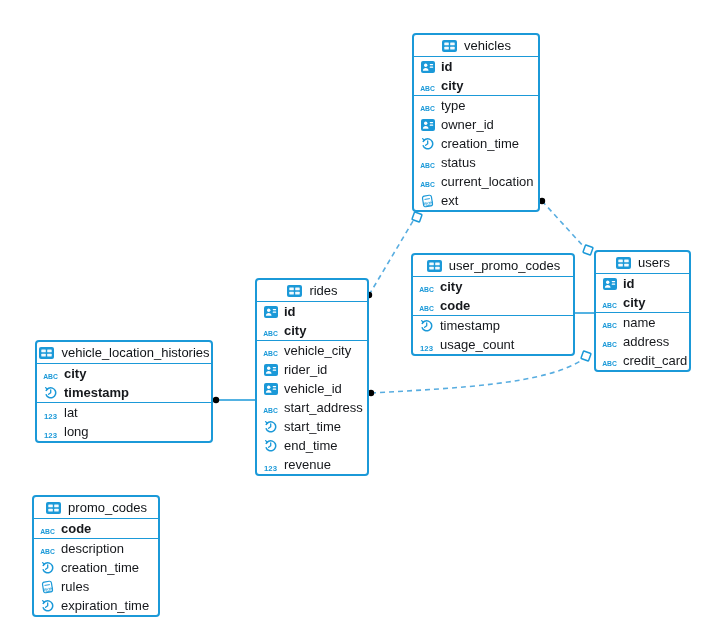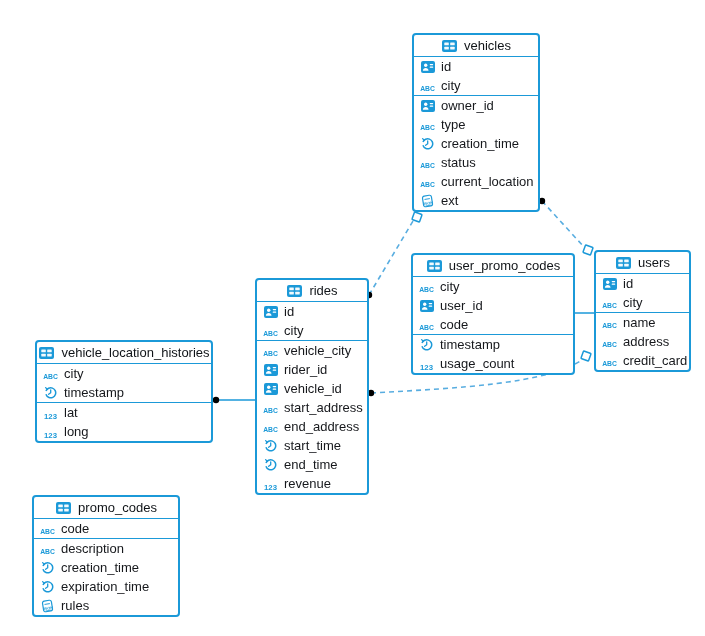--- a/index.html
+++ b/index.html
@@ -5,21 +5,21 @@
   html,body{margin:0;padding:0;background:#fff;}
   body{font-family:"Liberation Sans", sans-serif; -webkit-font-smoothing:antialiased;}
   #canvas{position:relative;width:705px;height:636px;background:#ffffff;overflow:hidden;}
   #relations{position:absolute;left:0;top:0;width:705px;height:636px;pointer-events:none;}
   .tbl{position:absolute;background:#ffffff;border:2px solid #1b99d8;border-radius:4px;box-sizing:border-box;}
   .thead{height:21px;display:flex;align-items:center;justify-content:center;gap:6px;
          font-size:13px;color:#101418;cursor:default;}
   .section{border-top:1.5px solid #1b99d8;}
   .row{height:19px;display:flex;align-items:center;gap:5px;padding:0 6px 0 5px;
        font-size:13px;color:#16181c;white-space:nowrap;}
-  .row.key .cname{font-weight:400;}
+  .row.key .cname{font-weight:700;}
   .cname{line-height:1;}
   .icon{width:17px;min-width:17px;display:flex;align-items:center;justify-content:center;}
   .txt-ic{font-weight:700;color:#1b99d8;line-height:1;letter-spacing:0;margin-top:8px;}
   .abc{font-size:6.8px;}
   .num{font-size:7.8px;font-weight:600;}
   svg text{font-family:"Liberation Sans", sans-serif;}
 </style>
 </head>
 <body>
 
@@ -79,35 +79,35 @@
           <div class="row key">
             <span class="icon">
               <span class="txt-ic abc">ABC</span>
             </span>
             <span class="cname">city</span>
           </div>
         </div>
         <div class="section">
           <div class="row">
             <span class="icon">
+              <span class="txt-ic abc">ABC</span>
+            </span>
+            <span class="cname">type</span>
+          </div>
+          <div class="row">
+            <span class="icon">
               <svg width="14" height="12" viewBox="0 0 14 12">
                 <rect width="14" height="12" rx="2" fill="#1b99d8"></rect>
                 <circle cx="4.7" cy="4.3" r="1.7" fill="#fff"></circle>
                 <path d="M1.9 9.8 c0-1.7 1.3-2.7 2.8-2.7 s2.8 1 2.8 2.7 z" fill="#fff"></path>
                 <rect x="8.7" y="2.9" width="3.5" height="1.3" rx="0.6" fill="#fff"></rect>
                 <rect x="8.7" y="5.5" width="3.5" height="1.3" rx="0.6" fill="#fff"></rect>
               </svg>
             </span>
             <span class="cname">owner_id</span>
-          </div>
-          <div class="row">
-            <span class="icon">
-              <span class="txt-ic abc">ABC</span>
-            </span>
-            <span class="cname">type</span>
           </div>
           <div class="row">
             <span class="icon">
               <svg width="13" height="13" viewBox="0 0 13 13">
                 <circle cx="6.7" cy="6.8" r="5" fill="none" stroke="#1b99d8" stroke-width="1.5" stroke-dasharray="27.4 4" transform="rotate(-160 6.7 6.8)"></circle>
                 <path d="M1.6 1.6 L3.3 3.3" stroke="#1b99d8" stroke-width="1.3" stroke-linecap="round"></path>
                 <path d="M6.7 6.8 L6.7 3.9 M6.7 6.8 L4.6 8.3" stroke="#1b99d8" stroke-width="1.3" stroke-linecap="round"></path>
               </svg>
             </span>
             <span class="cname">creation_time</span>
@@ -154,32 +154,20 @@
         </div>
         <div class="section">
           <div class="row key">
             <span class="icon">
               <span class="txt-ic abc">ABC</span>
             </span>
             <span class="cname">city</span>
           </div>
           <div class="row key">
             <span class="icon">
-              <svg width="14" height="12" viewBox="0 0 14 12">
-                <rect width="14" height="12" rx="2" fill="#1b99d8"></rect>
-                <circle cx="4.7" cy="4.3" r="1.7" fill="#fff"></circle>
-                <path d="M1.9 9.8 c0-1.7 1.3-2.7 2.8-2.7 s2.8 1 2.8 2.7 z" fill="#fff"></path>
-                <rect x="8.7" y="2.9" width="3.5" height="1.3" rx="0.6" fill="#fff"></rect>
-                <rect x="8.7" y="5.5" width="3.5" height="1.3" rx="0.6" fill="#fff"></rect>
-              </svg>
-            </span>
-            <span class="cname">user_id</span>
-          </div>
-          <div class="row key">
-            <span class="icon">
               <span class="txt-ic abc">ABC</span>
             </span>
             <span class="cname">code</span>
           </div>
         </div>
         <div class="section">
           <div class="row">
             <span class="icon">
               <svg width="13" height="13" viewBox="0 0 13 13">
                 <circle cx="6.7" cy="6.8" r="5" fill="none" stroke="#1b99d8" stroke-width="1.5" stroke-dasharray="27.4 4" transform="rotate(-160 6.7 6.8)"></circle>
@@ -316,26 +304,20 @@
             <span class="cname">vehicle_id</span>
           </div>
           <div class="row">
             <span class="icon">
               <span class="txt-ic abc">ABC</span>
             </span>
             <span class="cname">start_address</span>
           </div>
           <div class="row">
             <span class="icon">
-              <span class="txt-ic abc">ABC</span>
-            </span>
-            <span class="cname">end_address</span>
-          </div>
-          <div class="row">
-            <span class="icon">
               <svg width="13" height="13" viewBox="0 0 13 13">
                 <circle cx="6.7" cy="6.8" r="5" fill="none" stroke="#1b99d8" stroke-width="1.5" stroke-dasharray="27.4 4" transform="rotate(-160 6.7 6.8)"></circle>
                 <path d="M1.6 1.6 L3.3 3.3" stroke="#1b99d8" stroke-width="1.3" stroke-linecap="round"></path>
                 <path d="M6.7 6.8 L6.7 3.9 M6.7 6.8 L4.6 8.3" stroke="#1b99d8" stroke-width="1.3" stroke-linecap="round"></path>
               </svg>
             </span>
             <span class="cname">start_time</span>
           </div>
           <div class="row">
             <span class="icon">
@@ -394,21 +376,21 @@
             <span class="cname">lat</span>
           </div>
           <div class="row">
             <span class="icon">
               <span class="txt-ic num">123</span>
             </span>
             <span class="cname">long</span>
           </div>
         </div>
       </div>
-      <div class="tbl" style="left: 32px; top: 495px; width: 148px;">
+      <div class="tbl" style="left: 32px; top: 495px; width: 128px;">
         <div class="thead">
           <span class="icon">
             <svg width="15" height="12" viewBox="0 0 15 12">
               <rect width="15" height="12" rx="2" fill="#1b99d8"></rect>
               <rect x="2.3" y="2.4" width="4.5" height="2.9" rx="0.5" fill="#fff" opacity="0.95"></rect>
               <rect x="8.2" y="2.4" width="4.5" height="2.9" rx="0.5" fill="#fff" opacity="0.95"></rect>
               <rect x="2.3" y="6.7" width="4.5" height="2.9" rx="0.5" fill="#fff" opacity="0.95"></rect>
               <rect x="8.2" y="6.7" width="4.5" height="2.9" rx="0.5" fill="#fff" opacity="0.95"></rect>
             </svg>
           </span>
@@ -431,40 +413,40 @@
           </div>
           <div class="row">
             <span class="icon">
               <svg width="13" height="13" viewBox="0 0 13 13">
                 <circle cx="6.7" cy="6.8" r="5" fill="none" stroke="#1b99d8" stroke-width="1.5" stroke-dasharray="27.4 4" transform="rotate(-160 6.7 6.8)"></circle>
                 <path d="M1.6 1.6 L3.3 3.3" stroke="#1b99d8" stroke-width="1.3" stroke-linecap="round"></path>
                 <path d="M6.7 6.8 L6.7 3.9 M6.7 6.8 L4.6 8.3" stroke="#1b99d8" stroke-width="1.3" stroke-linecap="round"></path>
               </svg>
             </span>
             <span class="cname">creation_time</span>
-          </div>
-          <div class="row">
-            <span class="icon">
-              <svg width="13" height="13" viewBox="0 0 13 13">
-                <circle cx="6.7" cy="6.8" r="5" fill="none" stroke="#1b99d8" stroke-width="1.5" stroke-dasharray="27.4 4" transform="rotate(-160 6.7 6.8)"></circle>
-                <path d="M1.6 1.6 L3.3 3.3" stroke="#1b99d8" stroke-width="1.3" stroke-linecap="round"></path>
-                <path d="M6.7 6.8 L6.7 3.9 M6.7 6.8 L4.6 8.3" stroke="#1b99d8" stroke-width="1.3" stroke-linecap="round"></path>
-              </svg>
-            </span>
-            <span class="cname">expiration_time</span>
           </div>
           <div class="row">
             <span class="icon">
               <svg width="15" height="14" viewBox="0 0 15 14">
                 <g transform="rotate(-9 7.5 7)">
                   <rect x="3" y="1.6" width="9" height="10.8" rx="2" fill="#fff" stroke="#1b99d8" stroke-width="1.2"></rect>
                   <path d="M4.8 5 h5.4" stroke="#1b99d8" stroke-width="0.9"></path>
                   <text x="7.5" y="10.6" font-size="3.8" font-weight="700" fill="#1b99d8" text-anchor="middle">JSON</text>
                   <path d="M4.8 11.6 h5.4" stroke="#1b99d8" stroke-width="0.7"></path>
                 </g>
               </svg>
             </span>
             <span class="cname">rules</span>
           </div>
+          <div class="row">
+            <span class="icon">
+              <svg width="13" height="13" viewBox="0 0 13 13">
+                <circle cx="6.7" cy="6.8" r="5" fill="none" stroke="#1b99d8" stroke-width="1.5" stroke-dasharray="27.4 4" transform="rotate(-160 6.7 6.8)"></circle>
+                <path d="M1.6 1.6 L3.3 3.3" stroke="#1b99d8" stroke-width="1.3" stroke-linecap="round"></path>
+                <path d="M6.7 6.8 L6.7 3.9 M6.7 6.8 L4.6 8.3" stroke="#1b99d8" stroke-width="1.3" stroke-linecap="round"></path>
+              </svg>
+            </span>
+            <span class="cname">expiration_time</span>
+          </div>
         </div>
       </div>
     </div>
 </div>
 
 </body></html>

